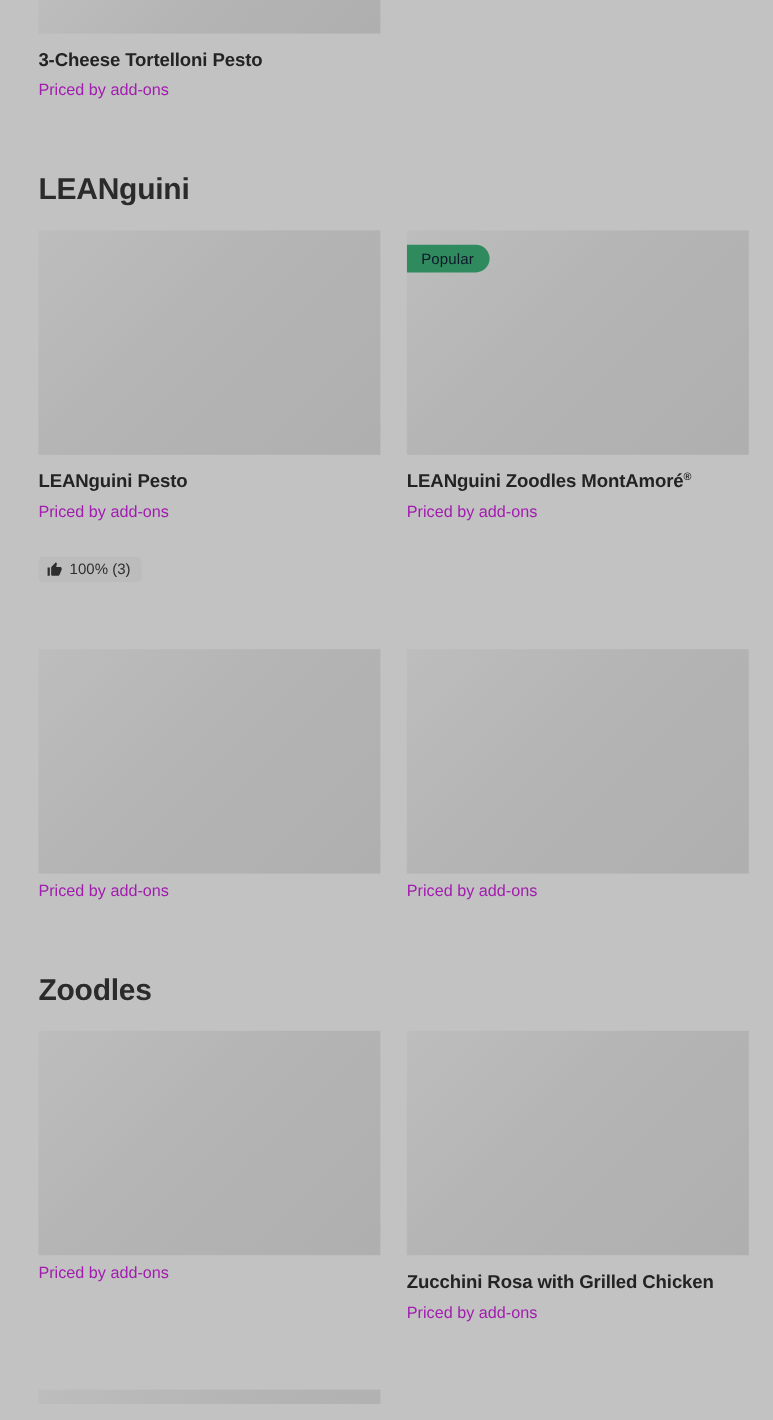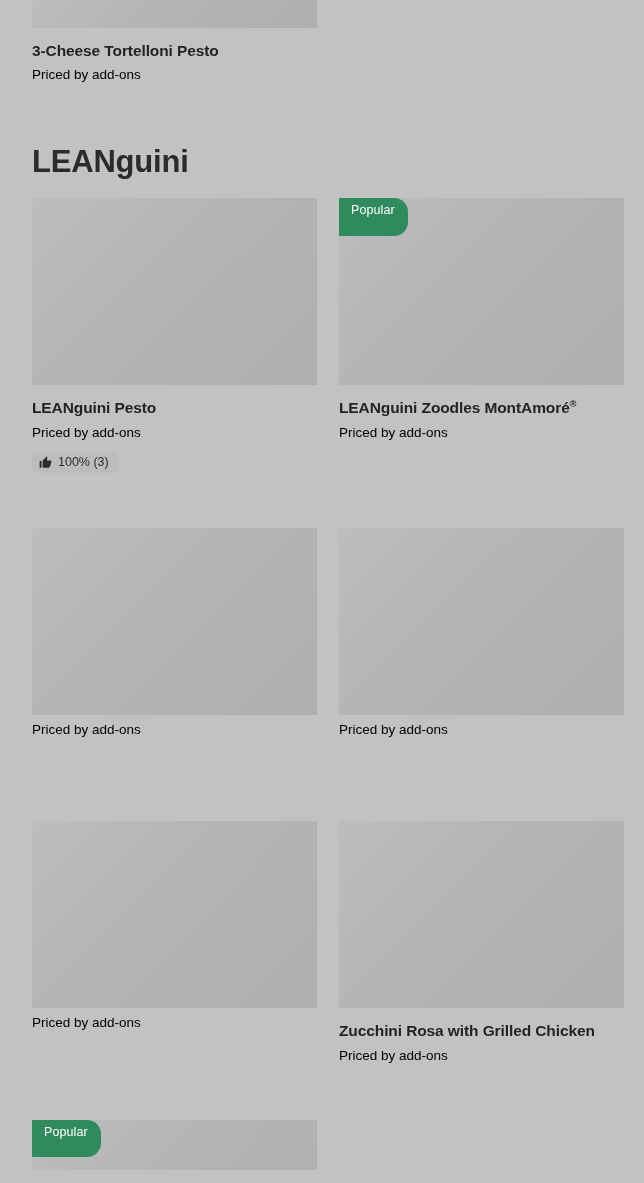--- a/index.html
+++ b/index.html
@@ -24,21 +24,21 @@
     overflow: hidden;
   }
 
   .pad {
     padding: 0 32px;
     box-sizing: border-box;
   }
 
   
   .section-title {
-    font-size: 31px;
+    font-size: 25px;
     font-weight: bold;
     color: #2b2b2b;
     letter-spacing: -0.2px;
     line-height: 1;
     margin: 0;
     padding: 0 0 0 0;
   }
 
   
   .item-grid {
@@ -64,27 +64,27 @@
   }
   .item-thumb.clipped-top {
     height: 28px;
   }
   .item-thumb.clipped-bottom {
     height: 137px;
   }
 
   .badge-popular {
     position: absolute;
-    top: 0;
+    top: 12px;
     left: 0;
     background: #2f8a5e;
-    color: #ffffff;
+    color: #0f172a;
     font-size: 12.5px;
     line-height: 1;
-    padding: 6px 13px 19px 12px;
+    padding: 6px 13px 4px 12px;
     border-radius: 0 14px 14px 0;
     letter-spacing: 0.1px;
     white-space: nowrap;
   }
 
   .item-name {
     font-size: 15.5px;
     font-weight: bold;
     color: #232323;
     line-height: 1.25;
@@ -92,33 +92,33 @@
     letter-spacing: -0.1px;
   }
   .item-name .reg {
     font-size: 9px;
     vertical-align: super;
     font-weight: bold;
   }
 
   .item-price {
     font-size: 13.5px;
-    color: #000000;
+    color: #a21caf;
     line-height: 1.25;
     margin: 7px 0 0 0;
   }
 
   .rating-chip {
     display: inline-flex;
     align-items: center;
     gap: 6px;
     background: #bcbcbc;
     border-radius: 4px;
     padding: 4px 9px 4px 7px;
-    margin-top: 10px;
+    margin-top: 28px;
     font-size: 12.5px;
     color: #2e2e2e;
     line-height: 1;
   }
   .thumb-icon {
     width: 13px;
     height: 13px;
     display: inline-block;
     flex: 0 0 auto;
   }
@@ -193,20 +193,23 @@
       <div class="item-card">
         <div class="item-thumb"></div>
         <div class="item-price">Priced by add-ons</div>
       </div>
 
     </div>
   </div>
 
   <div class="sec-gap-before-title"></div>
 
+  <div class="pad">
+    <h2 class="section-title">Zoodles</h2>
+  </div>
   <div class="sec-gap-after-title"></div>
 
   <div class="pad">
     <div class="item-grid">
 
       <div class="item-card">
         <div class="item-thumb"></div>
         <div class="item-price">Priced by add-ons</div>
       </div>
 

